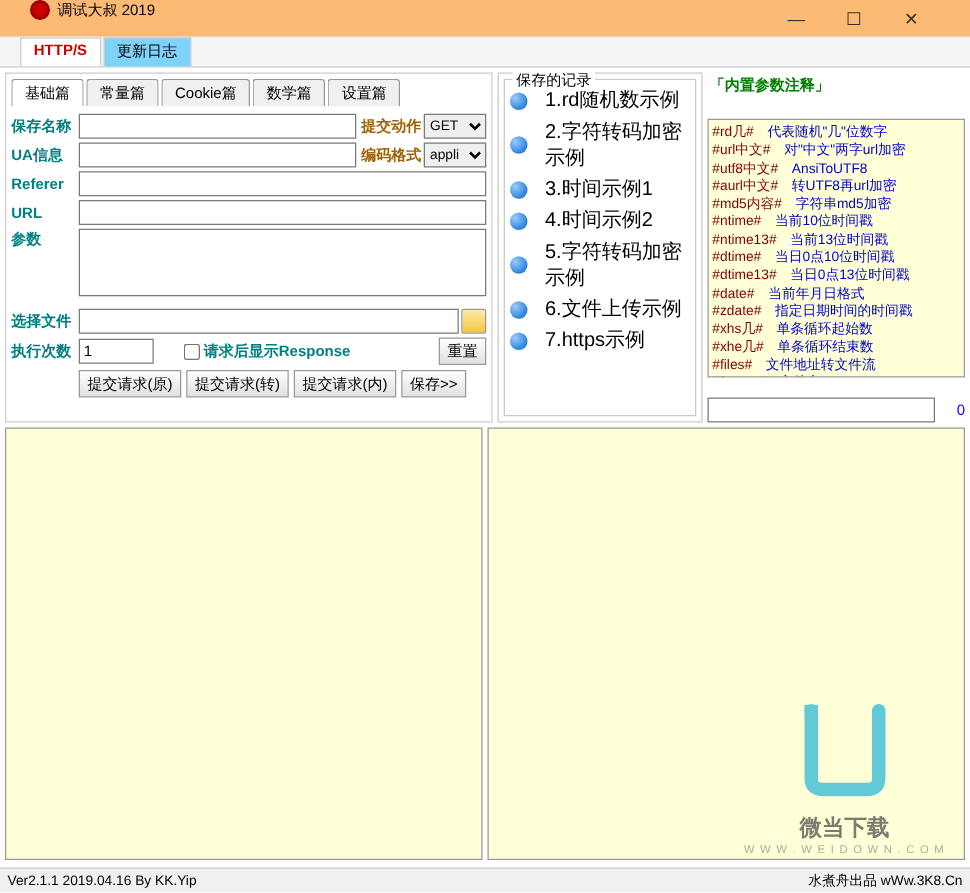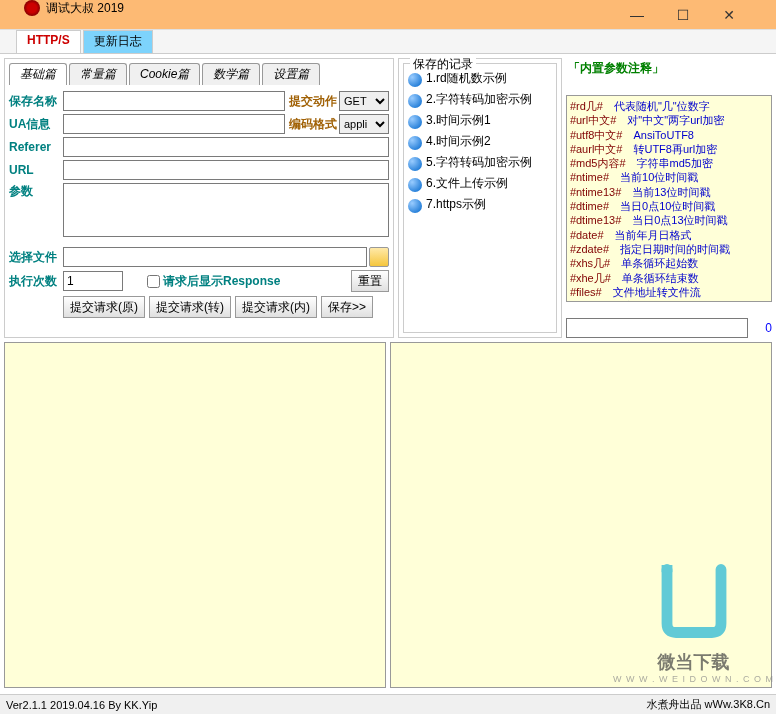--- a/index.html
+++ b/index.html
@@ -8,53 +8,53 @@
 .titlebar-icon { width: 16px; height: 16px; background: radial-gradient(circle, #c00 40%, #800 70%); border-radius: 50%; margin-right: 6px; }
 .titlebar-title { font-size: 12px; flex: 1; }
 .win-btns { display: flex; }
 .win-btn { width: 46px; height: 30px; display: flex; align-items: center; justify-content: center; font-size: 14px; color: #333; cursor: pointer; }
 .main-tabs { display: flex; height: 24px; background: #f5f5f5; border-bottom: 1px solid #ccc; padding-left: 16px; }
 .main-tab { padding: 2px 10px; font-size: 12px; border: 1px solid #ccc; border-bottom: none; background: #7dd3fc; margin-right: 2px; cursor: pointer; }
 .main-tab.active { background: #fff; color: #c00; font-weight: bold; }
 .body-area { display: flex; height: 288px; padding: 4px; gap: 4px; }
 .left-panel { width: 394px; border: 1px solid #ccc; padding: 4px; }
 .sub-tabs { display: flex; margin-bottom: 6px; }
-.sub-tab { padding: 2px 10px; font-size: 12px; border: 1px solid #999; border-bottom: none; background: #f0f0f0; margin-right: 2px; cursor: pointer; border-radius: 3px 3px 0 0; font-style: italic; }
+.sub-tab { padding: 2px 10px; font-size: 12px; border: 1px solid #999; border-bottom: none; background: #f0f0f0; margin-right: 2px; cursor: pointer; border-radius: 3px 3px 0 0; }
 .sub-tab.active { background: #fff; }
 .form-row { display: flex; align-items: center; margin-bottom: 3px; font-size: 12px; gap: 2px; }
 .form-label { width: 52px; color: #008080; font-weight: bold; text-align: left; font-size: 12px; }
 .form-input { flex: 1; height: 20px; border: 1px solid #7a7a7a; background: #fff; padding: 0 3px; font-size: 12px; }
 .form-label2 { color: #a16207; font-weight: bold; font-size: 12px; width: 50px; text-align: right; }
 .form-select { width: 50px; height: 20px; border: 1px solid #7a7a7a; font-size: 11px; background: #efefef; }
 .textarea { width: 100%; height: 54px; border: 1px solid #7a7a7a; background: #fff; resize: none; }
 .file-row { display: flex; align-items: center; margin-top: 10px; gap: 2px; }
 .folder-btn { width: 20px; height: 20px; border: 1px solid #999; background: linear-gradient(#ffe9a8, #f5c63d); border-radius: 2px; cursor: pointer; }
 .btn { padding: 2px 6px; font-size: 12px; border: 1px solid #999; background: linear-gradient(#fff, #e0e0e0); cursor: pointer; height: 22px; }
 .btn-row { display: flex; gap: 4px; margin-top: 4px; padding-left: 54px; }
 .checkbox-row { display: flex; align-items: center; gap: 3px; font-size: 12px; }
 .checkbox-row input[type=checkbox]{ width: 13px; height: 13px; }
 .checkbox-row span { color: #008080; font-weight: bold; }
 .mid-panel { width: 172px; border: 1px solid #ccc; padding: 4px; }
 .group-box { border: 1px solid #ccc; padding: 4px; position: relative; height: 100%; }
 .group-title { position: absolute; top: -8px; left: 6px; background: #fff; font-size: 12px; padding: 0 3px; }
-.record-item { display: flex; align-items: flex-end; gap: 4px; font-size: 12px; padding: 2px 0; cursor: pointer; }
+.record-item { display: flex; align-items: center; gap: 14px; font-size: 16px; padding: 2px 0; cursor: pointer; }
 .globe-icon { width: 14px; height: 14px; border-radius: 50%; background: radial-gradient(circle at 30% 30%, #9cf, #06c); flex-shrink: 0; }
 .right-panel { width: 217px; display: flex; flex-direction: column; gap: 16px; }
 .notes-title { font-size: 12px; color: #008000; font-weight: bold; padding: 2px; }
 .notes-box { flex: 1; background: #ffffd8; border: 1px solid #999; padding: 3px; font-size: 11px; line-height: 1.3; overflow: hidden; font-family: SimSun, monospace; }
 .notes-box .k { color: #800000; }
 .notes-box .v { color: #0000cd; }
 .notes-line { white-space: nowrap; }
 .counter-row { display: flex; gap: 4px; align-items: center; }
 .counter-input { flex: 1; height: 20px; border: 1px solid #7a7a7a; }
 .counter-val { width: 20px; font-size: 12px; color: #00f; text-align: right; }
 .output-area { display: flex; height: 346px; padding: 0 4px; gap: 4px; }
 .output-box { flex: 1; background: #ffffd8; border: 1px solid #999; }
 .status-bar { position: absolute; bottom: 0; left: 0; right: 0; height: 20px; border-top: 1px solid #ccc; display: flex; align-items: center; padding: 0 6px; font-size: 11px; background: #f0f0f0; justify-content: space-between; }
-.watermark { position: absolute; right: 2px; bottom: 30px; opacity: 0.7; text-align: center; pointer-events: none; }
+.watermark { position: absolute; right: 20px; bottom: 30px; opacity: 0.7; text-align: center; pointer-events: none; }
 .watermark-text { font-size: 18px; color: #444; font-weight: bold; }
 .watermark-url { font-size: 9px; color: #888; letter-spacing: 1px; }
 .watermark svg { width: 90px; height: 90px; }
 </style>
 </head>
 <body>
 
 <div class="titlebar">
   <div class="titlebar-icon"></div>
   <div class="titlebar-title">调试大叔 2019</div>

